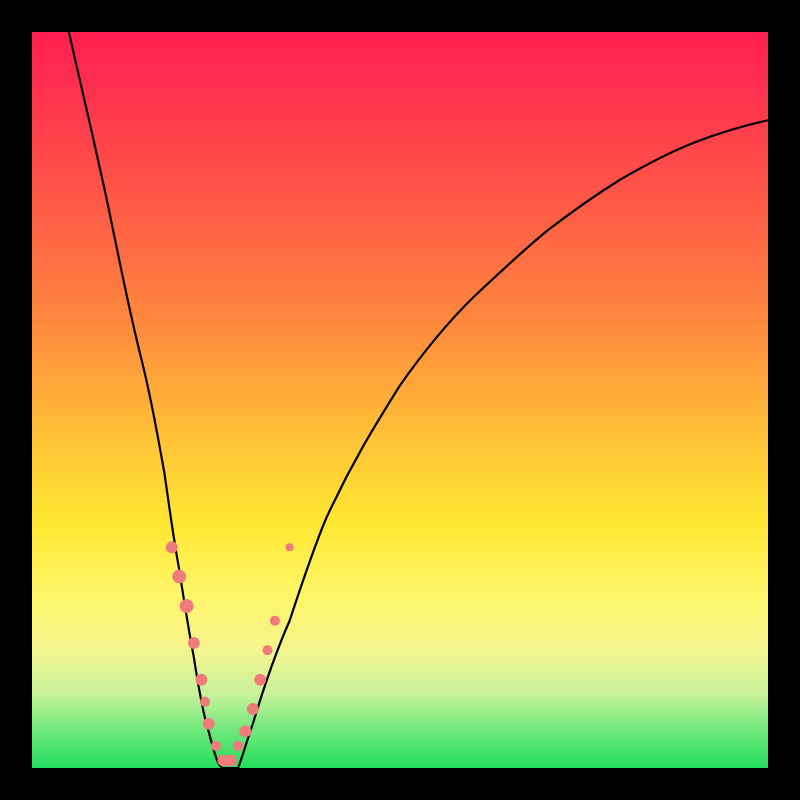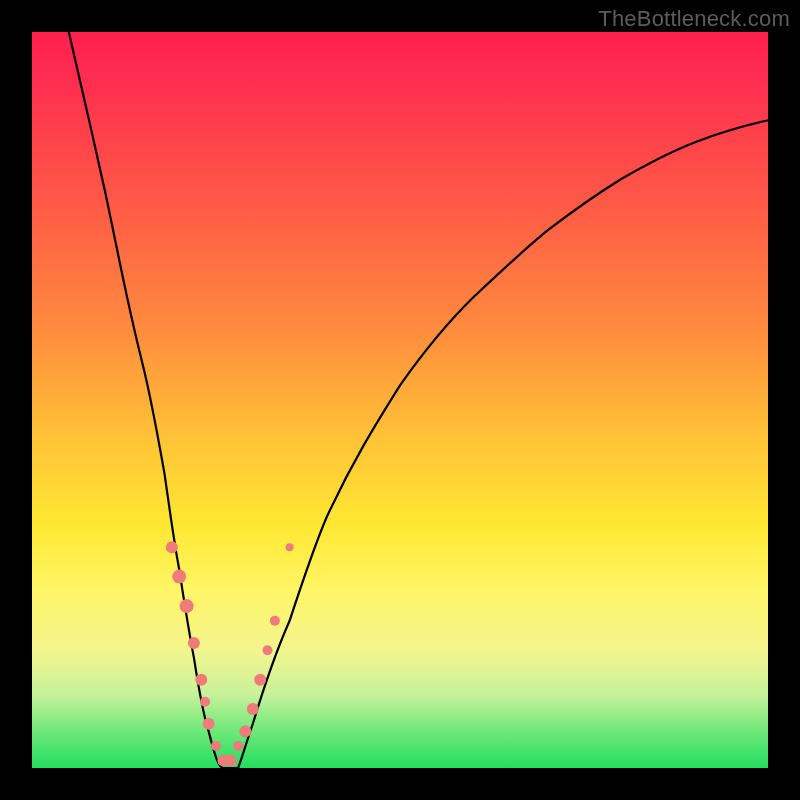--- a/index.html
+++ b/index.html
@@ -69,21 +69,20 @@
   .curve-path {
     fill: none;
     stroke: #000;
     stroke-width: 2.2;
   }
 </style>
 </head>
 <body>
 
 <div class="outer">
-  <div class="watermark">TheBottleneck.com</div>
 
   <div class="plot">
     <svg class="curve" viewBox="0 0 736 736">
 
       <path class="curve-path" d="M 36.8 0
                C 55 80, 60 100, 73.6 161.9
                C 90 240, 95 270, 110.4 331.2
                C 120 370, 125 400, 132.5 441.6
                C 138 480, 142 510, 147.2 537.3
                C 153 575, 157 600, 161.9 625.6

